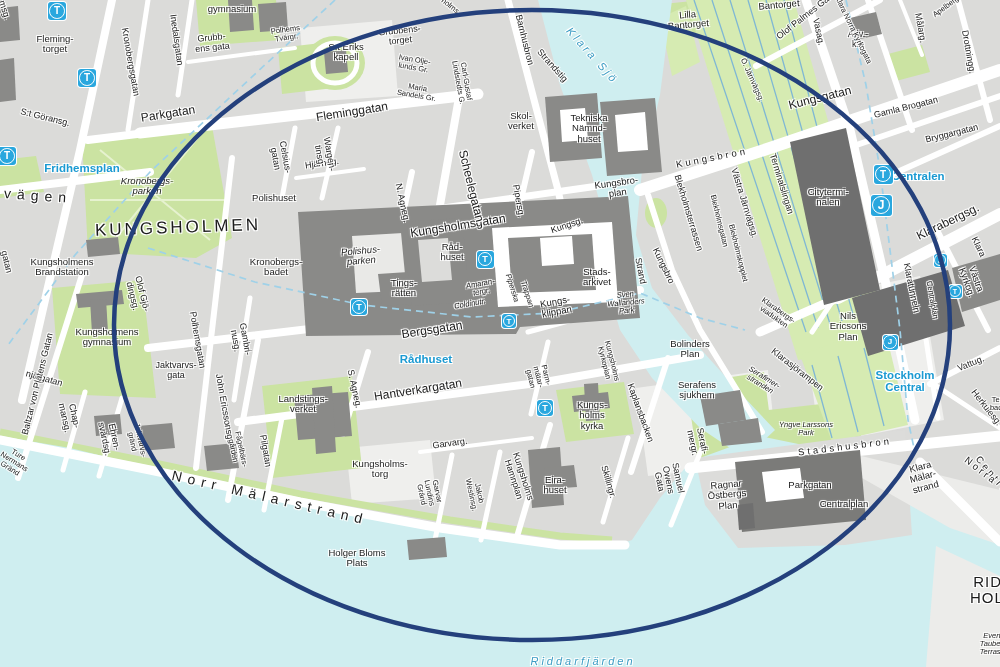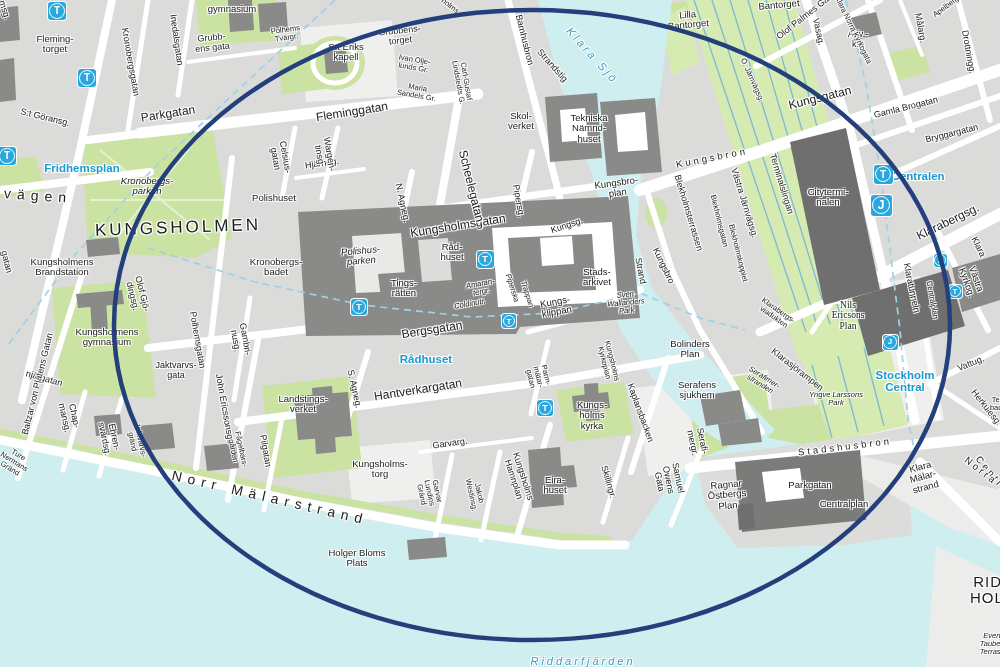--- a/index.html
+++ b/index.html
@@ -357,38 +357,38 @@
       <div class="lbl st8" style="left: 950px; top: 4px; transform: translate(-50%, -50%) rotate(-36deg);">Apelbergsg.</div>
       <div class="lbl st" style="left: 968px; top: 52px; transform: translate(-50%, -50%) rotate(80deg);">Drottningg.</div>
       <div class="lbl st" style="left: 906px; top: 108px; transform: translate(-50%, -50%) rotate(-14deg);">Gamla Brogatan</div>
       <div class="lbl st" style="left: 952px; top: 134px; transform: translate(-50%, -50%) rotate(-14deg);">Bryggargatan</div>
       <div class="lbl stn" style="left: 913px; top: 176px; transform: translate(-50%, -50%) rotate(0deg);">T-Centralen</div>
       <div class="lbl pl" style="left: 828px; top: 197px; transform: translate(-50%, -50%) rotate(0deg);">Citytermi-
 nalen</div>
       <div class="lbl st2" style="left: 948px; top: 222px; transform: translate(-50%, -50%) rotate(-26deg);">Klarabergsg.</div>
       <div class="lbl st" style="left: 978px; top: 247px; transform: translate(-50%, -50%) rotate(64deg);">Klara</div>
       <div class="lbl st" style="left: 971px; top: 281px; transform: translate(-50%, -50%) rotate(70deg);">Västra Kyrkog.</div>
-      <div class="lbl pl" style="left: 848px; top: 315px; transform: translate(-50%, -50%) rotate(0deg); font-family: Liberation Serif, serif;">Nils
+      <div class="lbl pl" style="left: 848px; top: 326px; transform: translate(-50%, -50%) rotate(0deg);">Nils
 Ericsons
 Plan</div>
       <div class="lbl stn" style="left: 905px; top: 381px; transform: translate(-50%, -50%) rotate(0deg);">Stockholm
 Central</div>
       <div class="lbl st" style="left: 911px; top: 288px; transform: translate(-50%, -50%) rotate(78deg);">Klaratunneln</div>
       <div class="lbl st8" style="left: 932px; top: 300px; transform: translate(-50%, -50%) rotate(80deg);">Centralplan</div>
       <div class="lbl st" style="left: 971px; top: 364px; transform: translate(-50%, -50%) rotate(-22deg);">Vattug.</div>
       <div class="lbl st" style="left: 986px; top: 408px; transform: translate(-50%, -50%) rotate(52deg);">Herkulesg.</div>
       <div class="lbl st8" style="left: 1002px; top: 404px; transform: translate(-50%, -50%) rotate(0deg);">Tegel-
 backen</div>
       <div class="lbl sp2" style="left: 1004px; top: 489px; transform: translate(-50%, -50%) rotate(50deg);">Centralbron</div>
       <div class="lbl sp2" style="left: 981px; top: 471px; transform: translate(-50%, -50%) rotate(38deg);">Norra</div>
       <div class="lbl pl" style="left: 923px; top: 477px; transform: translate(-50%, -50%) rotate(-15deg);">Klara
 Mälar-
 strand</div>
       <div class="lbl sp2" style="left: 845px; top: 447px; transform: translate(-50%, -50%) rotate(-7deg);">Stadshusbron</div>
-      <div class="lbl pls" style="left: 806px; top: 399px; transform: translate(-50%, -50%) rotate(0deg); margin-left: 30px;">Yngve Larssons
+      <div class="lbl pls" style="left: 806px; top: 429px; transform: translate(-50%, -50%) rotate(0deg);">Yngve Larssons
 Park</div>
       <div class="lbl st8i" style="left: 762px; top: 381px; transform: translate(-50%, -50%) rotate(32deg);">Serafimer-
 stranden</div>
       <div class="lbl st" style="left: 797px; top: 370px; transform: translate(-50%, -50%) rotate(38deg);">Klarasjörampen</div>
       <div class="lbl pl" style="left: 690px; top: 349px; transform: translate(-50%, -50%) rotate(0deg);">Bolinders
 Plan</div>
       <div class="lbl pl" style="left: 697px; top: 390px; transform: translate(-50%, -50%) rotate(0deg);">Serafens
 sjukhem</div>
       <div class="lbl pl" style="left: 727px; top: 495px; transform: translate(-50%, -50%) rotate(-5deg);">Ragnar
 Östbergs

